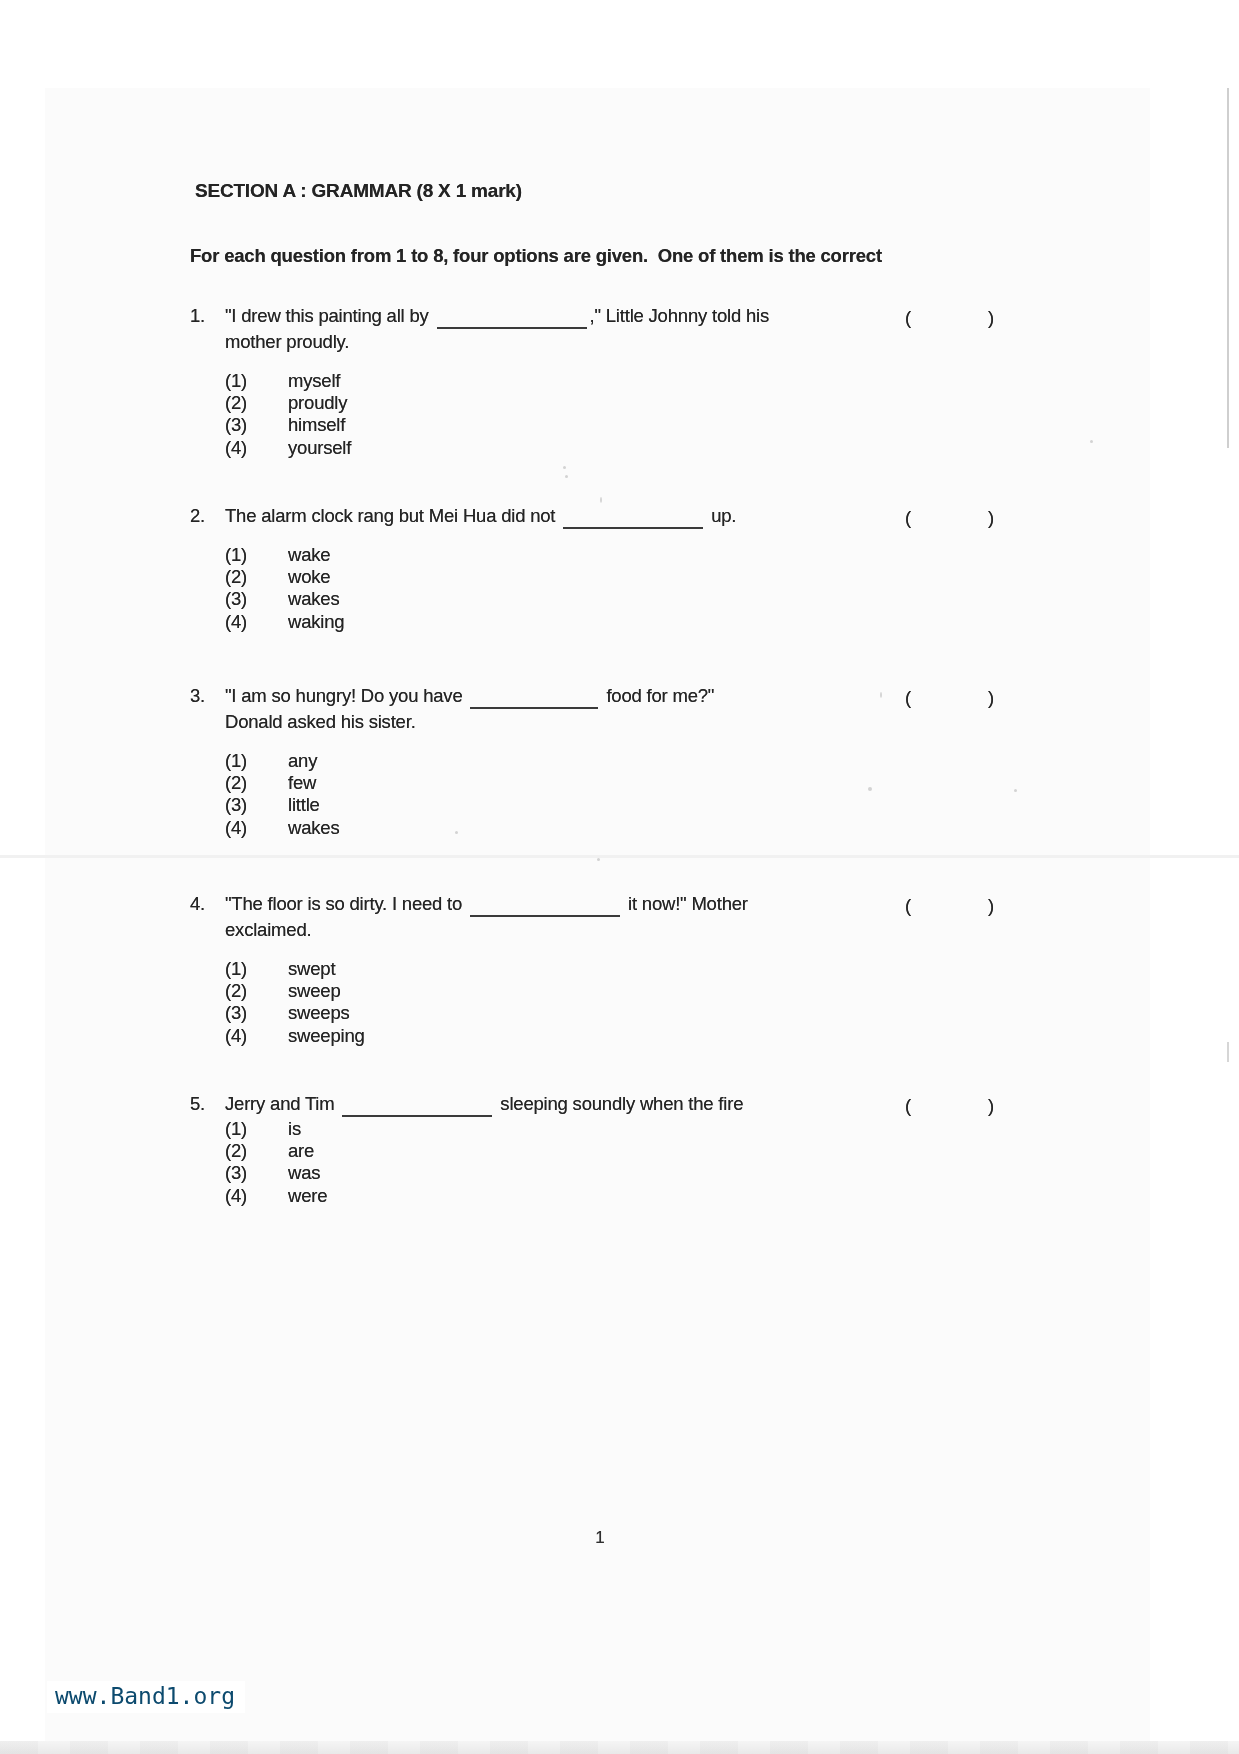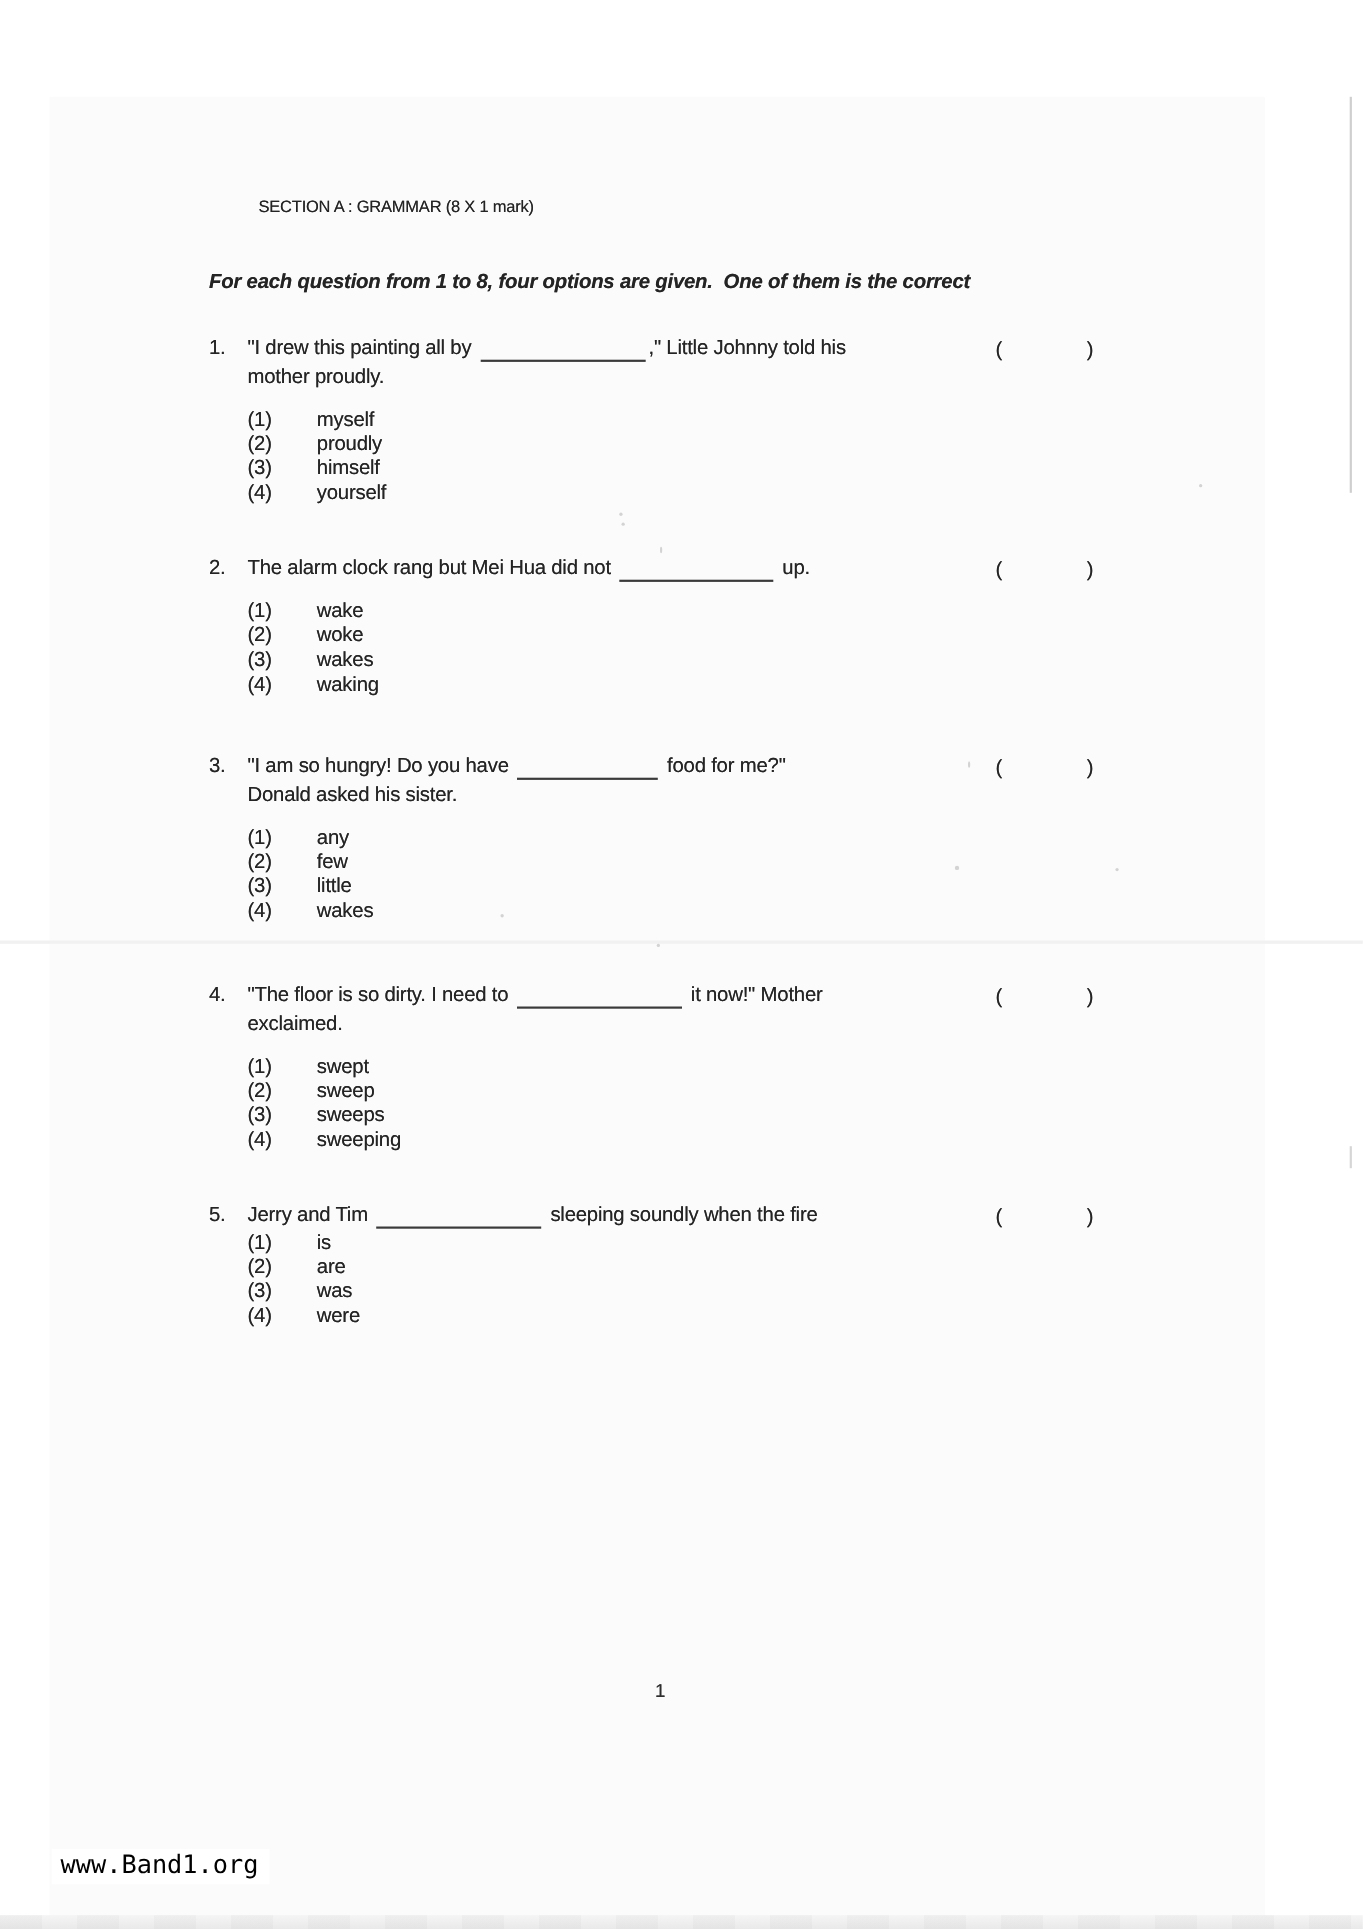--- a/index.html
+++ b/index.html
@@ -8,27 +8,26 @@
     font-family:"Liberation Sans",sans-serif;color:#222;overflow:hidden;
   }
   .paper{
     position:absolute;left:45px;top:88px;width:1105px;height:1666px;
     background:#fbfbfb;
   }
   .scan-text{
     color:#242424;text-shadow:0 0 .5px rgba(40,40,40,.75);letter-spacing:-.2px;
   }
   .header-title{
-    position:absolute;left:195px;top:180px;font-size:15px;font-weight:normal;
+    position:absolute;left:195px;top:180px;font-size:19px;font-weight:bold;
     white-space:pre;
-    margin-left:40px;
   }
   .instructions{
     position:absolute;left:190px;top:242px;width:860px;font-size:18.5px;
-    font-weight:bold;line-height:27px;font-style:italic;
+    font-weight:bold;line-height:27px;
   }
   .instructions p{margin:0;white-space:pre-wrap;}
   .question{
     position:absolute;left:190px;width:860px;font-size:18.5px;line-height:26px;
   }
   .q1{top:303px}.q2{top:503px}.q3{top:683px}.q4{top:891px}.q5{top:1091px}
   .q-num{position:absolute;left:0;top:0;width:34px;}
   .q-body{margin-left:35px;width:680px;}
   .q-line1,.q-line2{margin:0;white-space:pre-wrap;}
   .q-line2:empty{display:none;}
@@ -44,21 +43,21 @@
   .opt-num{width:63px;flex:0 0 63px;}
   .brackets{position:absolute;top:2px;left:0;width:860px;height:26px;}
   .b-open{position:absolute;left:715px;}
   .b-close{position:absolute;left:798px;}
   .page-number{
     position:absolute;left:560px;top:1528px;width:80px;text-align:center;
     font-size:17px;color:#2f2f2f;
   }
   .watermark{
     position:absolute;left:47px;top:1681px;background:#ffffff;padding:2px 10px 4px 8px;
-    font-family:"DejaVu Sans Mono",monospace;font-size:23px;color:#000000;
+    font-family:"DejaVu Sans Mono",monospace;font-size:23px;color:#0c4a6e;
   }
   .bottom-band{
     position:absolute;left:0;bottom:0;width:1239px;height:13px;
     background:linear-gradient(180deg,#f5f5f5,#e9e9e9);
   }
   .bottom-band::after{
     content:"";position:absolute;inset:0;
     background:repeating-linear-gradient(90deg,rgba(0,0,0,.025) 0 38px,rgba(0,0,0,0) 38px 70px);
   }
   .edge-line-a{position:absolute;left:1227px;top:88px;width:2px;height:360px;background:#cfcfcf;}

